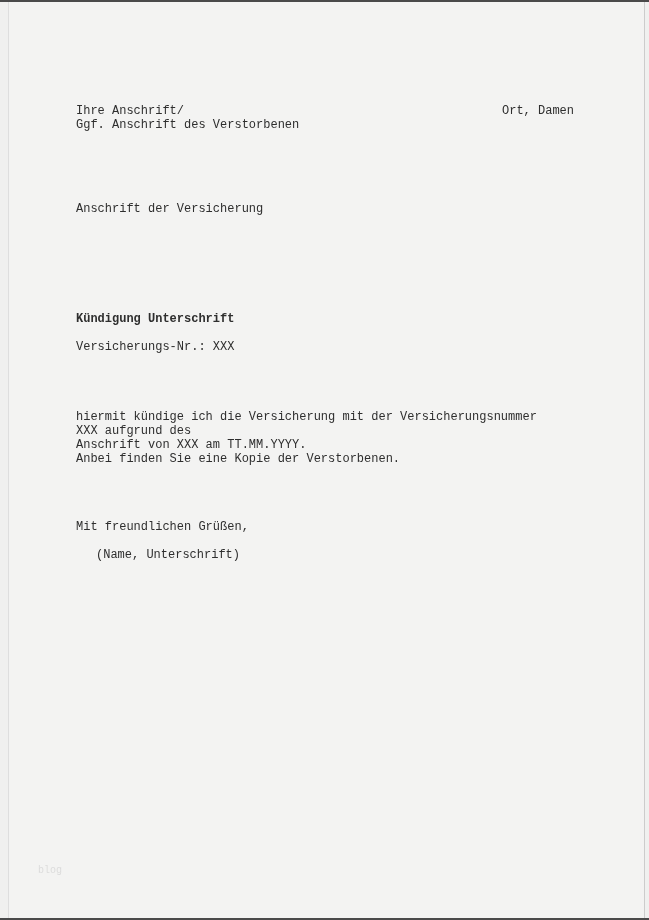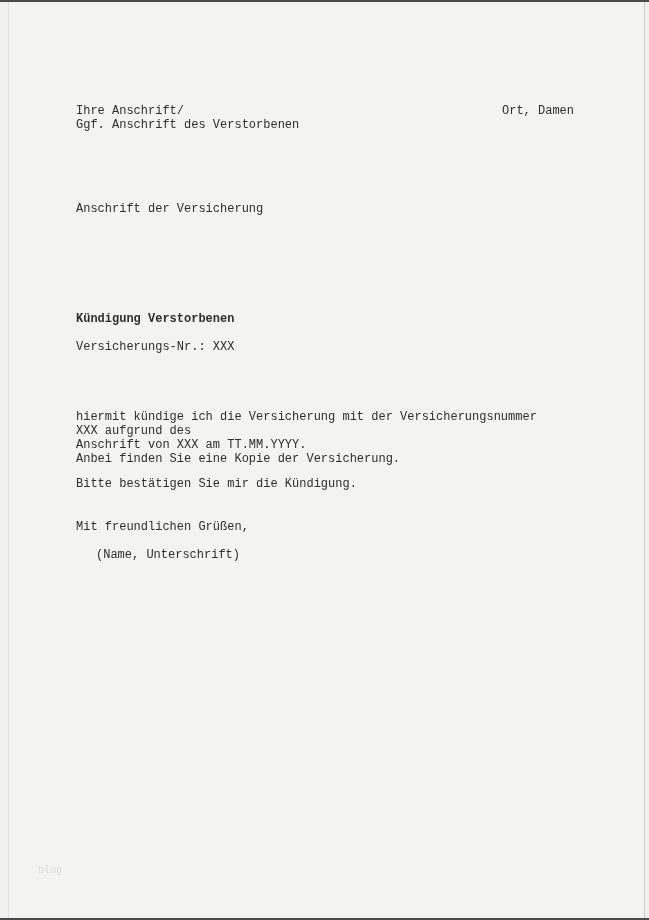--- a/index.html
+++ b/index.html
@@ -60,30 +60,29 @@
   <div class="edge-bottom"></div>
 
   <div class="abs sender">Ihre Anschrift/
 Ggf. Anschrift des Verstorbenen</div>
 
   <div class="abs date">Ort, Damen</div>
 
   <div class="abs recipient">Anschrift der Versicherung</div>
 
   <div class="abs subject">
-    <div class="line1">Kündigung Verstorbenen</div>
+    <div class="line1">Kündigung Unterschrift</div>
     <div>Versicherungs-Nr.: XXX</div>
   </div>
 
 
   <div class="abs para1">hiermit kündige ich die Versicherung mit der Versicherungsnummer XXX aufgrund des
 Anschrift von XXX am TT.MM.YYYY.</div>
 
-  <div class="abs para2">Anbei finden Sie eine Kopie der Versicherung.</div>
+  <div class="abs para2">Anbei finden Sie eine Kopie der Verstorbenen.</div>
 
-  <div class="abs para3">Bitte bestätigen Sie mir die Kündigung.</div>
 
   <div class="abs closing">Mit freundlichen Grüßen,</div>
 
   <div class="abs signature">(Name, Unterschrift)</div>
 
   <div class="watermark">blog</div>
 </div>
 
 </body></html>

